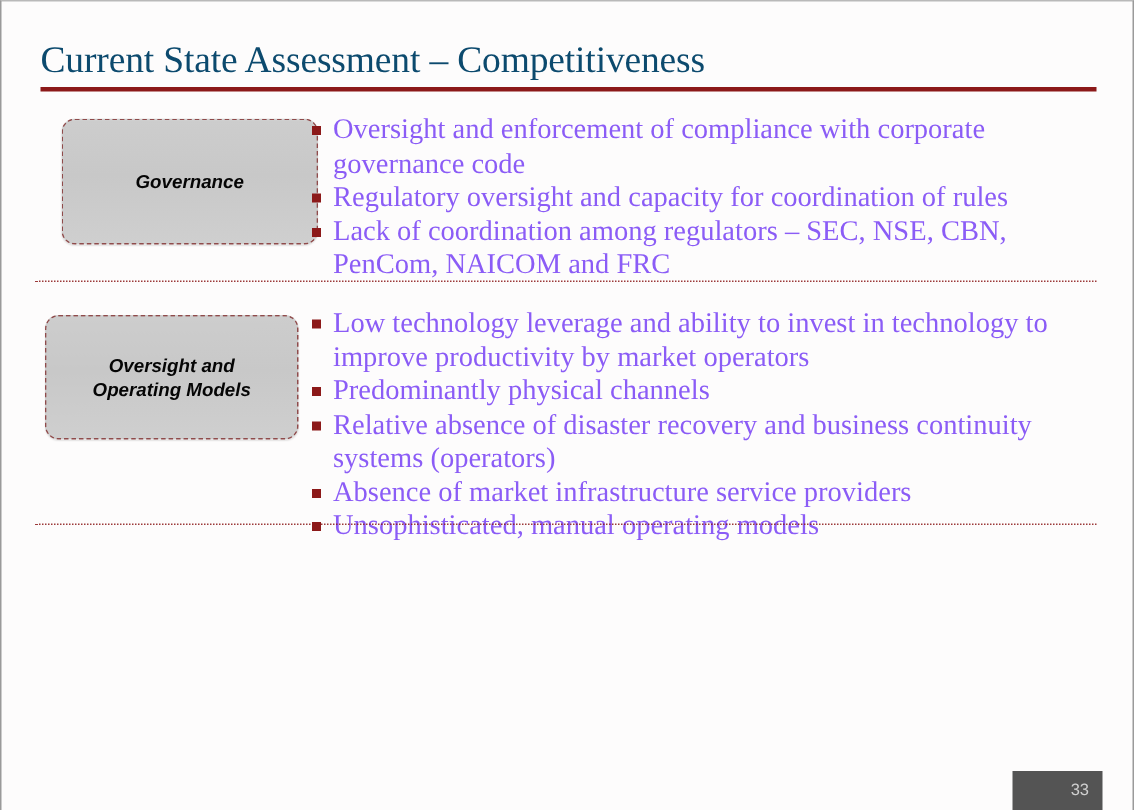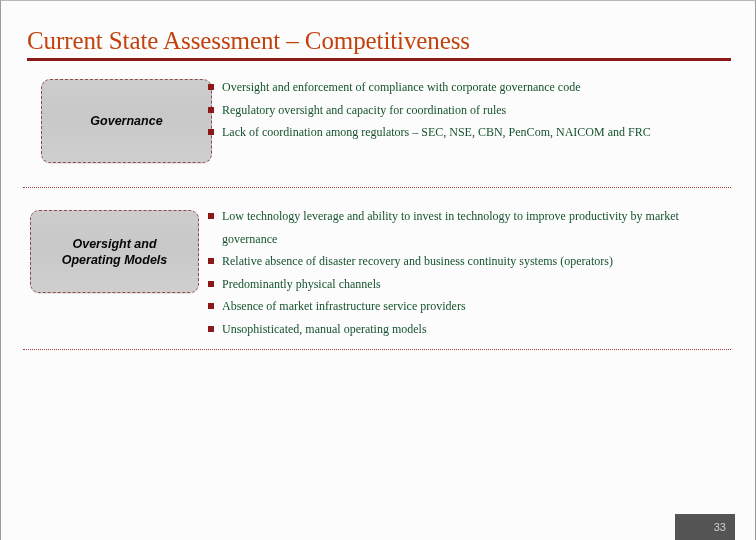--- a/index.html
+++ b/index.html
@@ -30,21 +30,21 @@
   .title-block {
     position: absolute;
     left: 26px;
     top: 26px;
     width: 706px;
   }
   .slide-title {
     font-family: "Liberation Serif", "DejaVu Serif", serif;
     font-size: 25px;
     line-height: 28px;
-    color: #c2410c;
+    color: #0c4a6e;
     letter-spacing: -0.1px;
     white-space: nowrap;
   }
   .title-rule {
     margin-top: 3px;
     height: 3px;
     width: 704px;
     background: #8c1919;
   }
 
@@ -101,23 +101,23 @@
   .bullets {
     position: absolute;
     left: 205px;
     top: 0;
     width: 527px;
   }
   .bullet {
     position: relative;
     padding-left: 16px;
     font-family: "Liberation Serif", "DejaVu Serif", serif;
-    font-size: 12px;
+    font-size: 19px;
     line-height: 22.5px;
-    color: #14532d;
+    color: #8b5cf6;
     margin-bottom: 0px;
   }
   .bullet .marker {
     position: absolute;
     left: 2px;
     top: 8px;
     width: 6px;
     height: 6px;
     background: #8c1919;
   }
@@ -194,29 +194,29 @@
     <div class="row-inner">
       <div class="label-box label-box-2">
         <div class="label-text">
           <div>Oversight and</div>
           <div>Operating Models</div>
         </div>
       </div>
       <div class="bullets">
         <div class="bullet">
           <span class="marker"></span>
-          <span>Low technology leverage and  ability to invest in technology  to improve productivity by  market governance</span>
+          <span>Low technology leverage and  ability to invest in technology  to improve productivity by  market operators</span>
+        </div>
+        <div class="bullet">
+          <span class="marker"></span>
+          <span>Predominantly physical channels</span>
         </div>
         <div class="bullet">
           <span class="marker"></span>
           <span>Relative absence of disaster recovery and business continuity systems (operators)</span>
-        </div>
-        <div class="bullet">
-          <span class="marker"></span>
-          <span>Predominantly physical channels</span>
         </div>
         <div class="bullet">
           <span class="marker"></span>
           <span>Absence of market infrastructure service providers</span>
         </div>
         <div class="bullet">
           <span class="marker"></span>
           <span>Unsophisticated, manual operating models</span>
         </div>
       </div>

